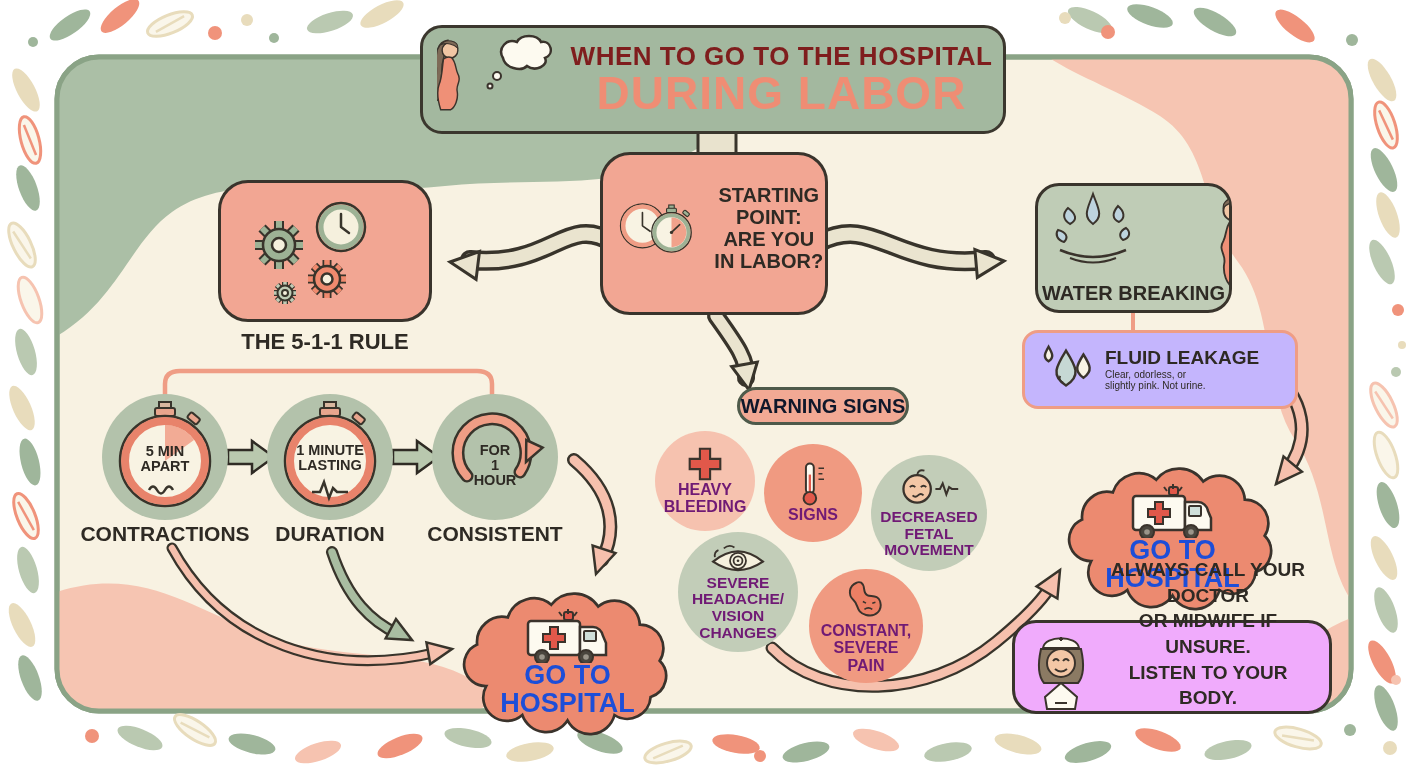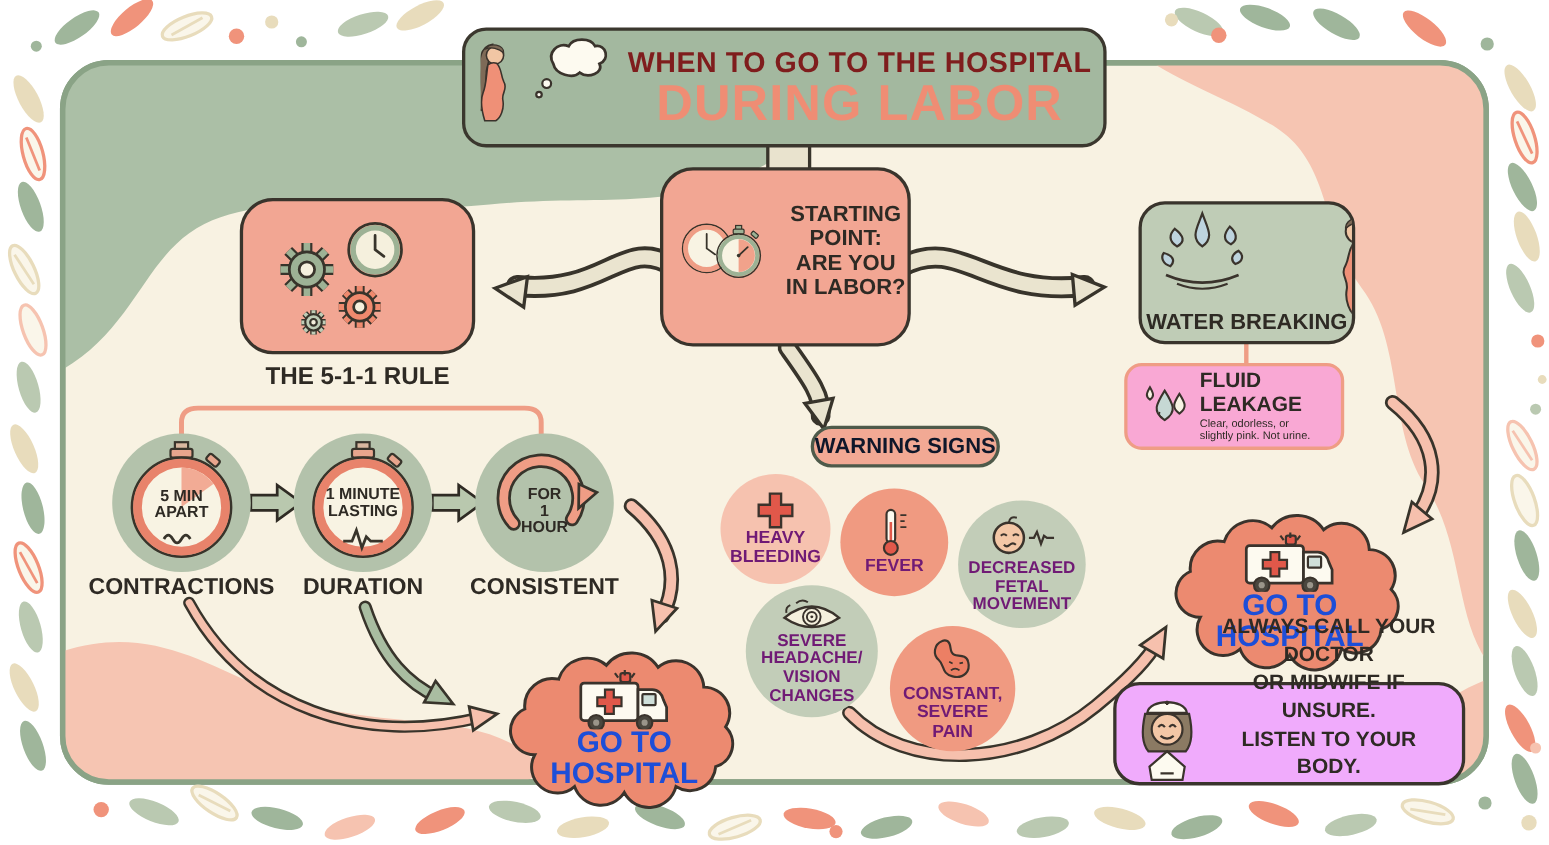--- a/index.html
+++ b/index.html
@@ -24,21 +24,21 @@
   .step-label{position:absolute;top:522px;width:190px;font-size:21px;}
   .warn-pill{left:737px;top:387px;width:172px;height:38px;background:#f2a994;border-radius:19px;
     border:3.5px solid #4e5a4a;display:flex;align-items:center;justify-content:center;font-weight:bold;
     font-size:20px;color:#0f172a;}
   .warn-label{font-weight:bold;color:#701a75;white-space:pre-line;text-align:center;font-size:16px;line-height:1.08;}
   .cloud-wrap{position:absolute;width:235px;height:168px;}
   .cloud-text{position:absolute;left:0;top:86px;width:100%;text-align:center;font-weight:bold;
     font-size:27px;line-height:1.05;color:#1d4ed8;white-space:pre-line;}
   .water-box{left:1035px;top:183px;width:197px;height:130px;background:#bfccb6;border-radius:24px;}
   .water-heading{position:absolute;left:0;bottom:6px;width:100%;font-size:20px;}
-  .fluid-box{left:1022px;top:330px;width:200px;height:79px;background:#f9a8d4;border:3.5px solid #ef9d85;
+  .fluid-box{left:1022px;top:330px;width:276px;height:79px;background:#c4b5fd;border:3.5px solid #ef9d85;
     border-radius:16px;display:flex;align-items:center;padding:0 10px;}
   .fluid-heading{font-weight:bold;font-size:19px;color:#2e2a24;line-height:1.15;}
   .fluid-body{font-size:10px;color:#2e2a24;white-space:pre-line;line-height:1.15;}
   .advice-box{left:1012px;top:620px;width:320px;height:94px;background:#f0abfc;border-radius:24px;
     display:flex;align-items:flex-end;padding:0 10px;}
   .advice-text{flex:1;font-weight:bold;font-size:19px;line-height:1.35;color:#2e2a24;text-align:center;white-space:pre-line;}
 </style>
 </head>
 <body>
 
@@ -458,21 +458,21 @@
     <div class="warn-label">HEAVY
 BLEEDING</div>
   </div>
   <div class="circle" style="left:764px;top:444px;width:98px;height:98px;background:#f09a81;">
     <svg width="34" height="44" viewBox="0 0 34 56">
       <path d="M24,8 h7 M24,15 h5 M24,22 h7" stroke="#3a332c" stroke-width="2"></path>
       <rect x="8" y="2" width="10" height="38" rx="5" fill="#fdfaf0" stroke="#3a332c" stroke-width="2.5"></rect>
       <rect x="11.5" y="16" width="3" height="22" fill="#e1584a"></rect>
       <circle cx="13" cy="46" r="8" fill="#e1584a" stroke="#3a332c" stroke-width="2.5"></circle>
     </svg>
-    <div class="warn-label">FEVER</div>
+    <div class="warn-label">SIGNS</div>
   </div>
   <div class="circle" style="left:871px;top:455px;width:116px;height:116px;background:#c2cdb8;">
     <svg width="70" height="42" viewBox="0 0 70 46">
       <circle cx="22" cy="24" r="15" fill="#f3c7a6" stroke="#3a332c" stroke-width="2.5"></circle>
       <path d="M22,9 q1,-7 8,-5" fill="none" stroke="#3a332c" stroke-width="2"></path>
       <path d="M14,22 q3,-3 6,0 M26,22 q3,-3 6,0" fill="none" stroke="#3a332c" stroke-width="2"></path>
       <path d="M17,31 q3,3 6,0 q3,-3 6,0" fill="none" stroke="#3a332c" stroke-width="2"></path>
       <polyline points="42,24 47,24 50,18 54,30 57,22 60,24 67,24" fill="none" stroke="#3a332c" stroke-width="2.2"></polyline>
     </svg>
     <div class="warn-label" style="font-size:15.5px;">DECREASED

